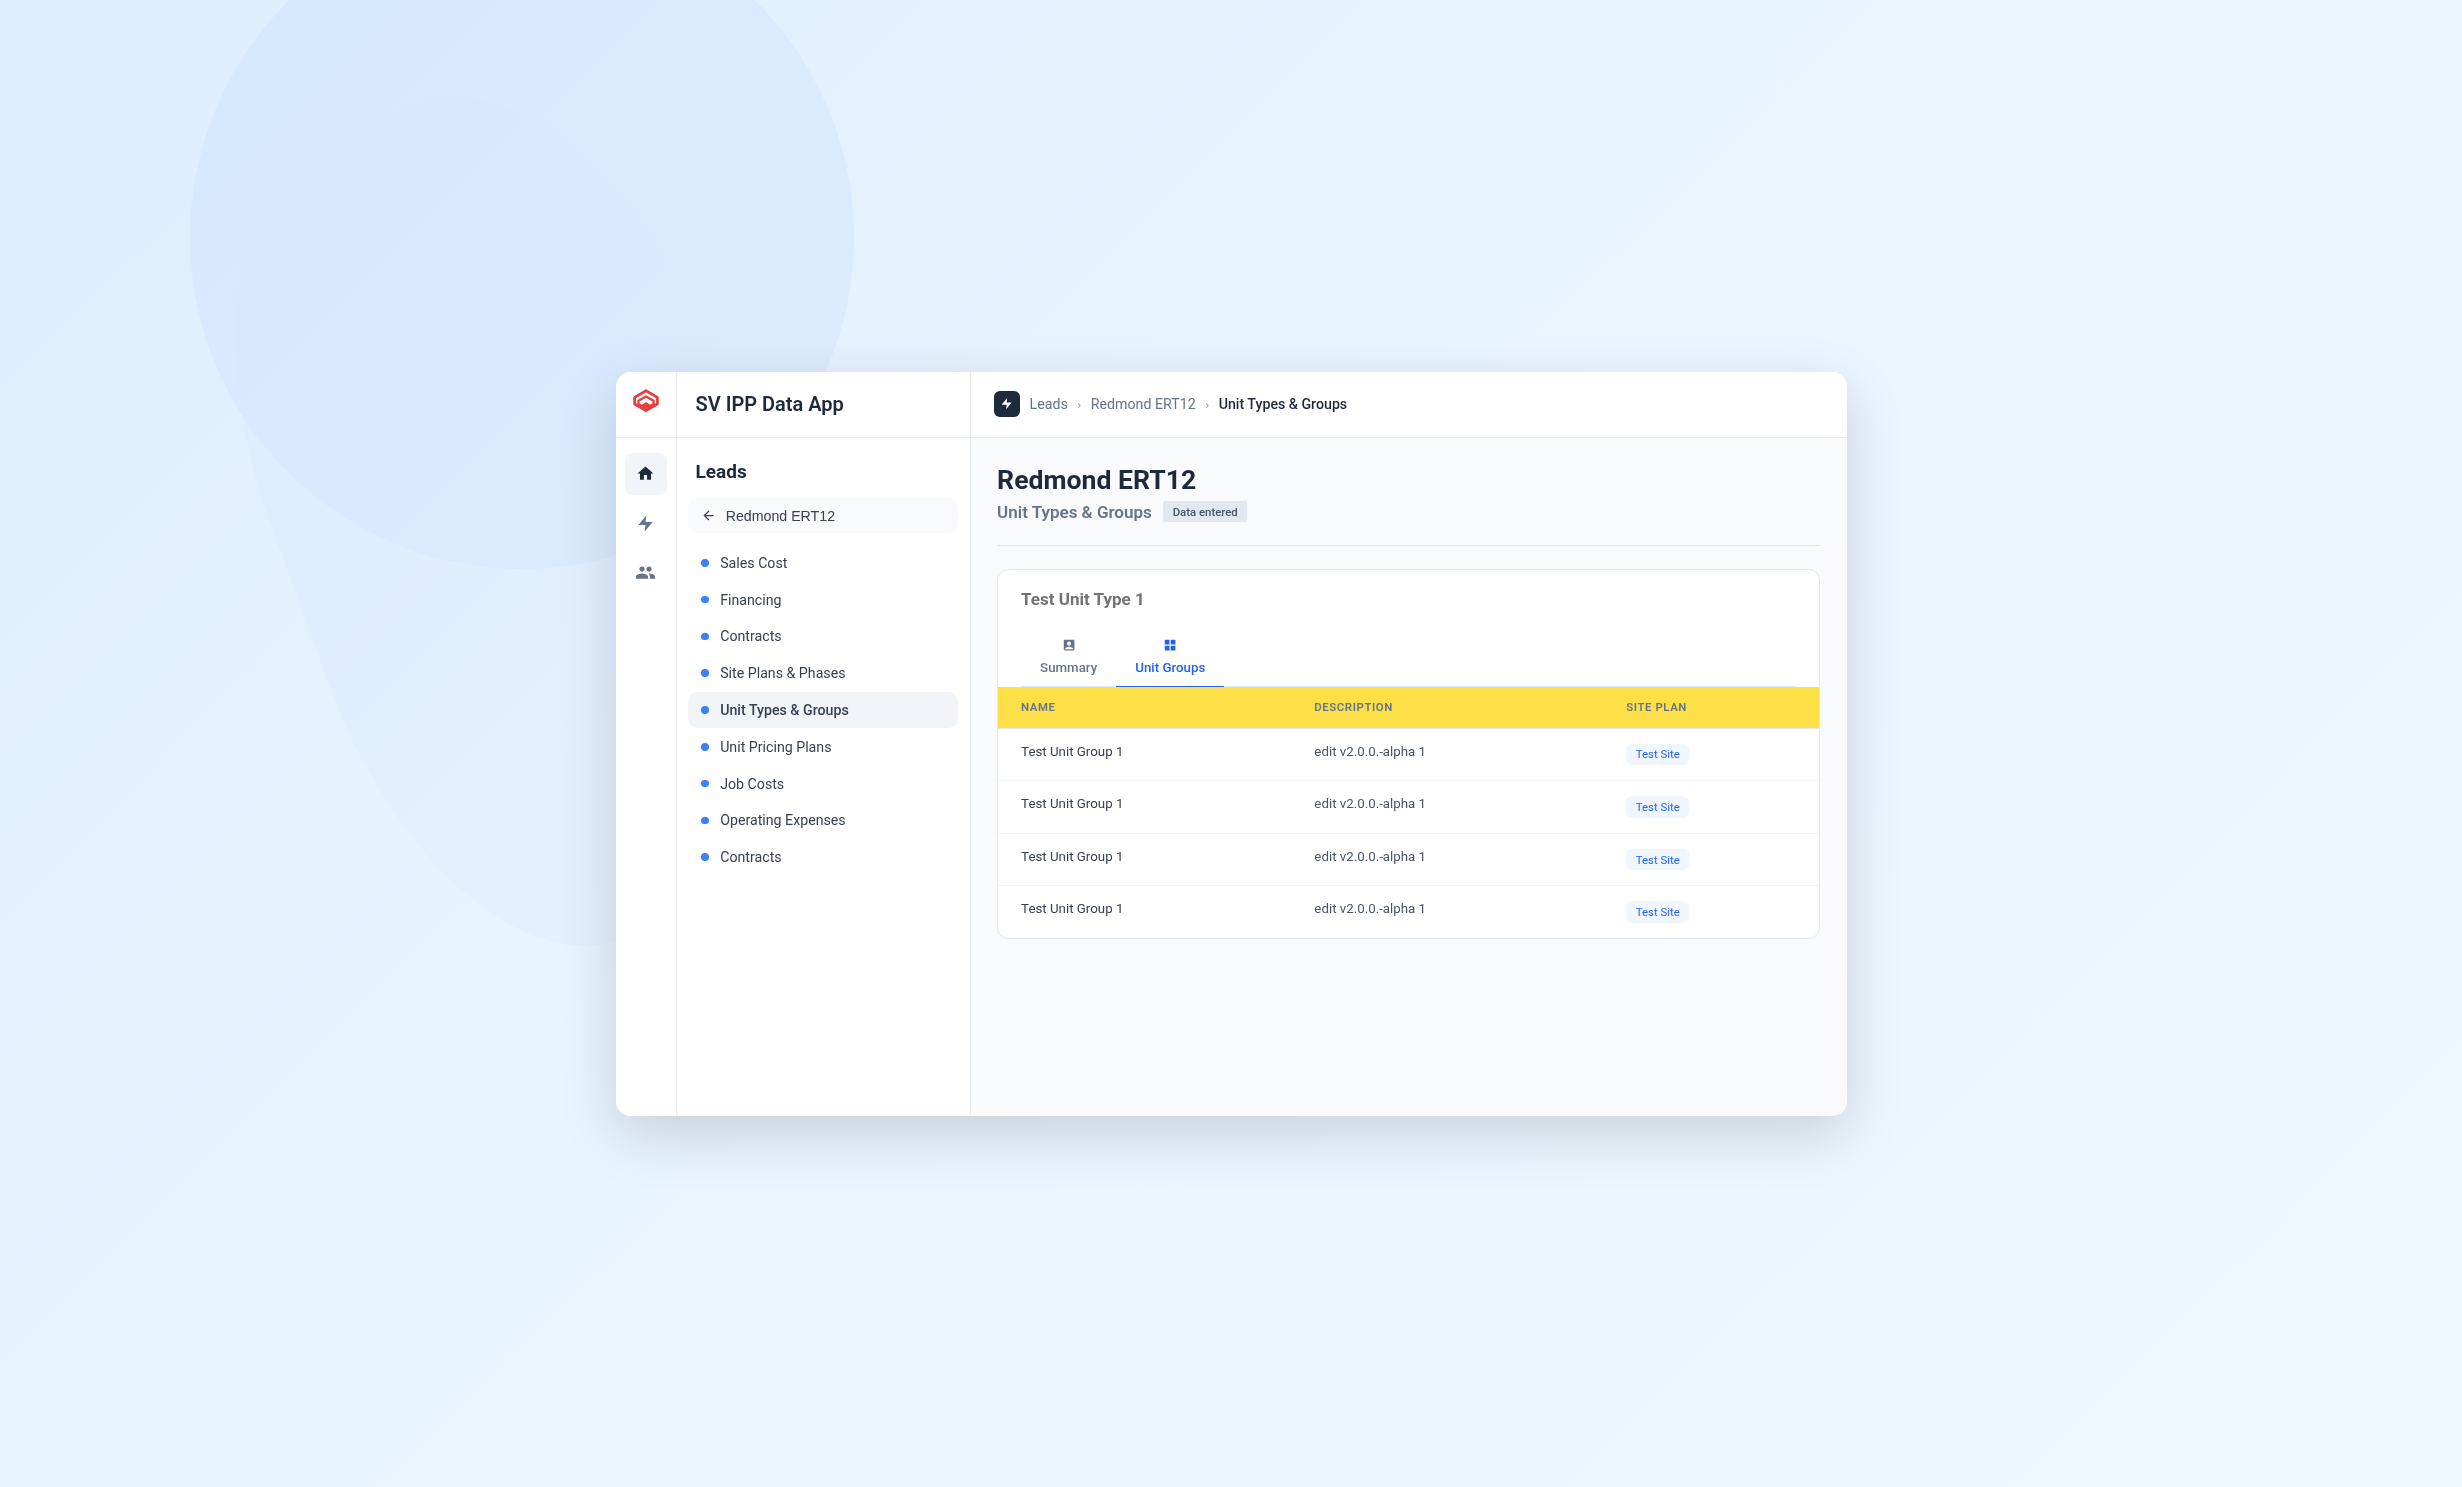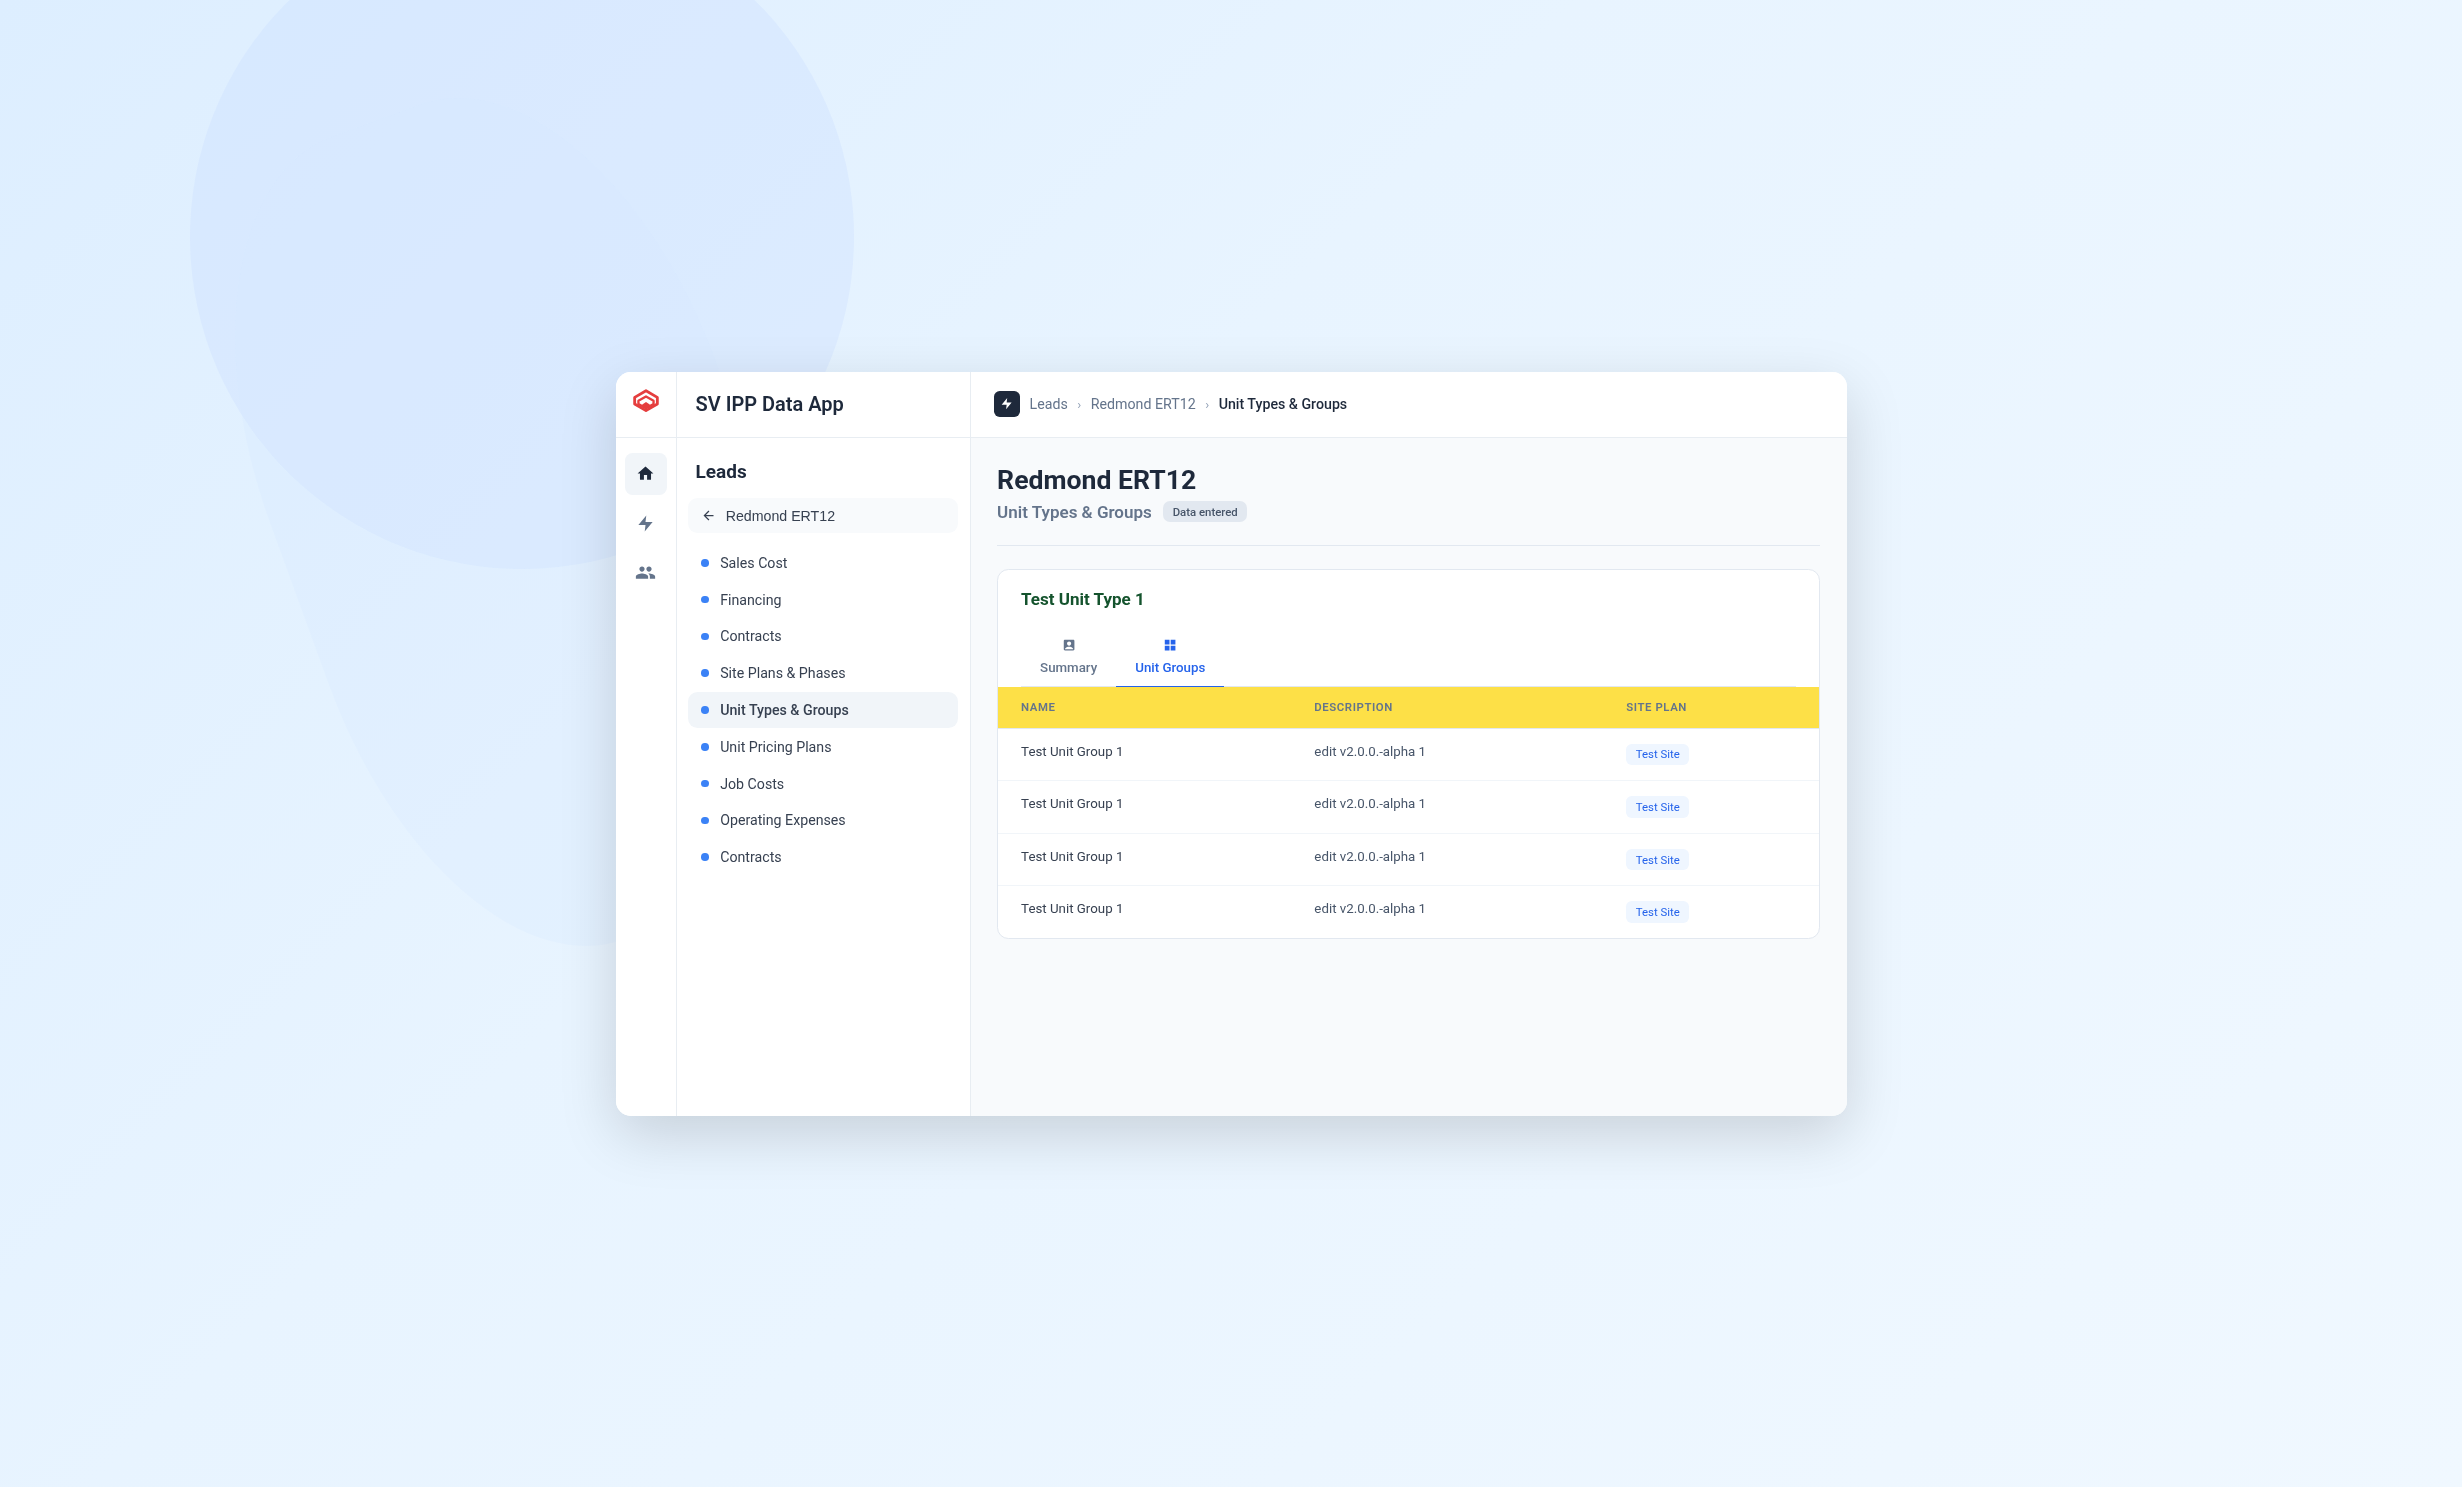--- a/index.html
+++ b/index.html
@@ -261,21 +261,21 @@
       font-weight: 600;
       color: #64748b;
     }
 
     .badge {
       background: #e2e8f0;
       color: #475569;
       font-size: 11.4px;
       font-weight: 500;
       padding: 3.8px 9.5px;
-      border-radius: 7px;
+      border-radius: 2px;
     }
 
     .divider {
       height: 0.9px;
       background: #e2e8f0;
       margin-bottom: 23px;
     }
 
     .section-card {
       background: white;
@@ -284,21 +284,21 @@
       overflow: hidden;
     }
 
     .section-card-header {
       padding: 19px 23px 0;
     }
 
     .section-title {
       font-size: 17px;
       font-weight: 700;
-      color: #14532d;
+      color: #737373;
       margin-bottom: 15px;
     }
 
     .tabs {
       display: flex;
       gap: 0;
       border-bottom: 0.9px solid #e2e8f0;
     }
 
     .tab {

